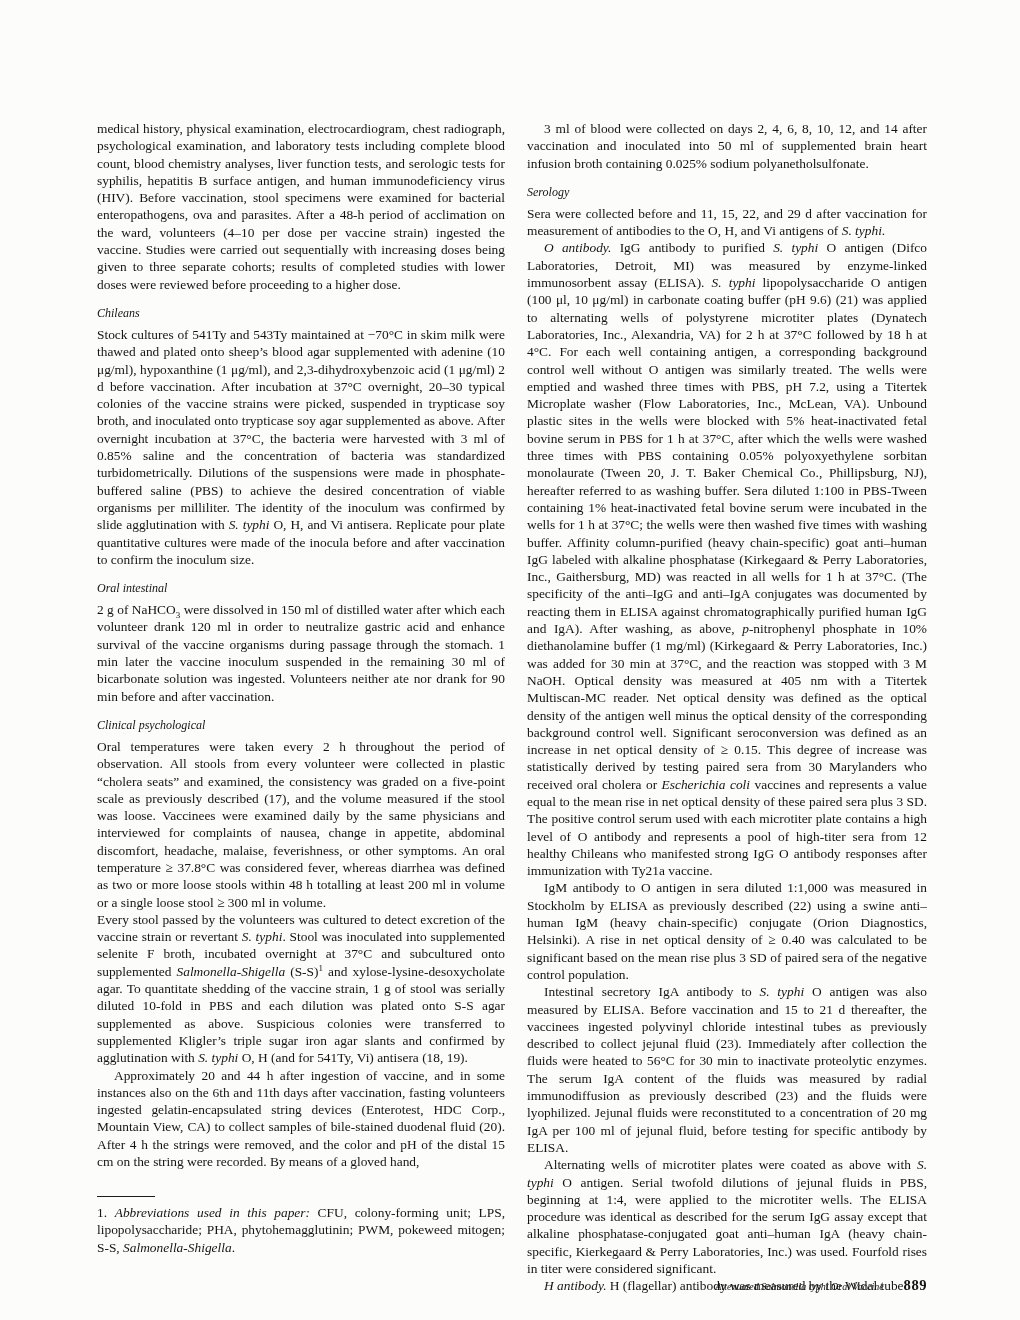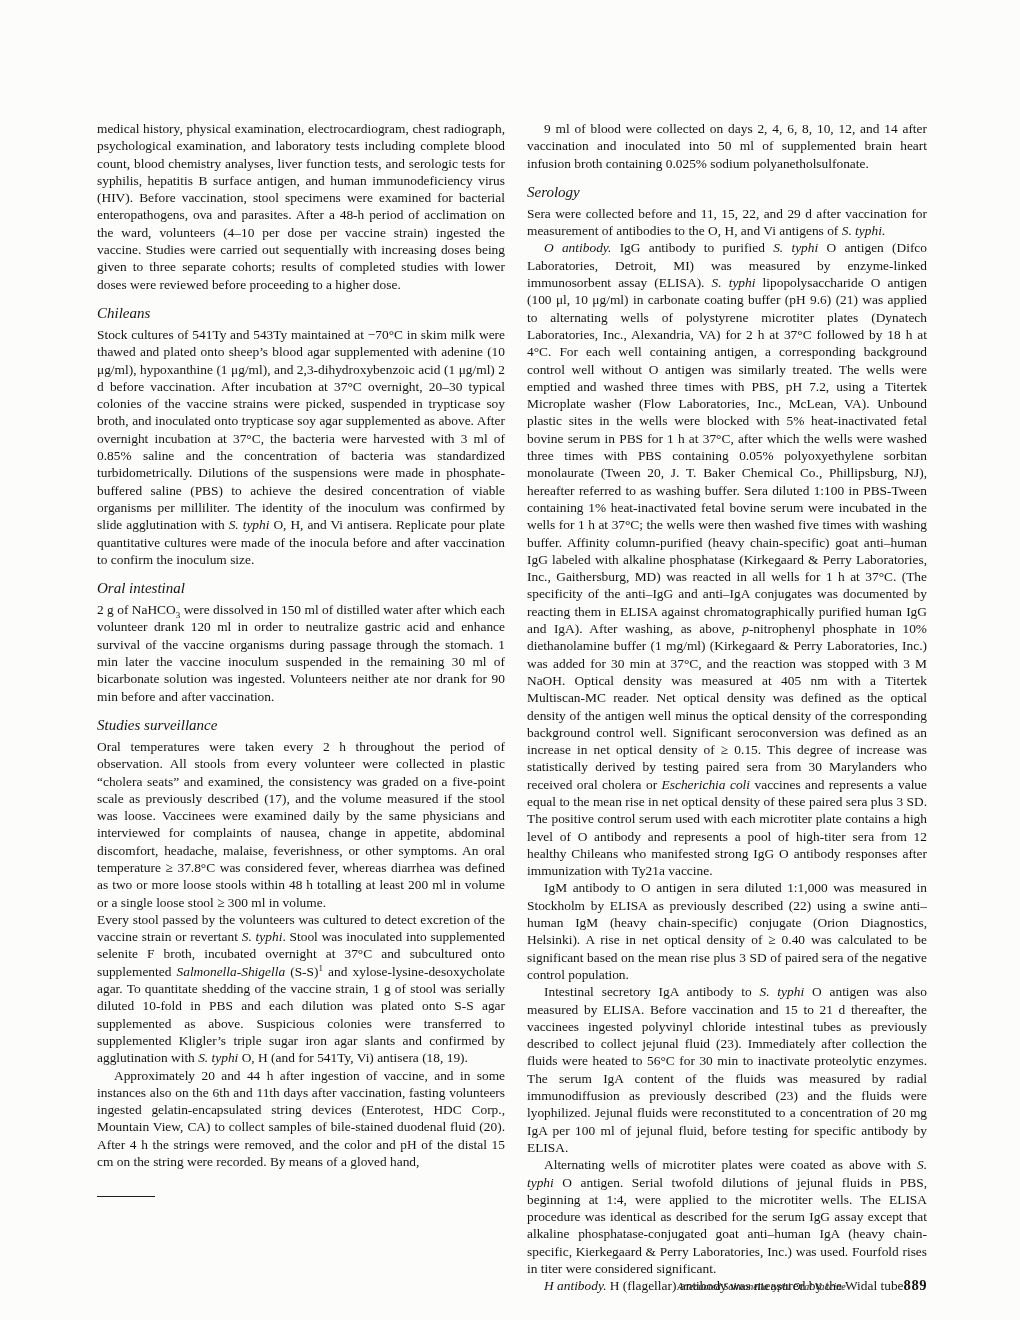--- a/index.html
+++ b/index.html
@@ -30,21 +30,21 @@
   p.body-paragraph {
     margin: 0;
     padding: 0;
   }
   p.body-paragraph.indented {
     text-indent: 17px;
   }
   h3.section-heading {
     font-style: italic;
     font-weight: normal;
-    font-size: 15px;
+    font-size: 12px;
     line-height: 20px;
     margin: 10px 0 3px 0;
     text-align: left;
   }
   i { font-style: italic; }
   sup { font-size: 9px; line-height: 0; }
   sub { font-size: 9px; line-height: 0; }
 
   .footnote {
     position: absolute;
@@ -73,52 +73,52 @@
   }
   .running-title {
     font-style: italic;
     font-size: 10px;
   }
   .page-number {
     font-weight: bold;
     font-size: 14.6px;
     margin-left: 20px;
     letter-spacing: 0.5px;
-    padding-left: 38px;
   }
 </style>
 </head>
 <body>
 
 <div class="page">
 
   <div class="column column-left" id="col-left">
       <p class="body-paragraph">medical history, physical examination, electrocardiogram, chest radiograph, psychological examination, and laboratory tests including complete blood count, blood chemistry analyses, liver function tests, and serologic tests for syphilis, hepatitis B surface antigen, and human immunodeficiency virus (HIV). Before vaccination, stool specimens were examined for bacterial enteropathogens, ova and parasites. After a 48-h period of acclimation on the ward, volunteers (4–10 per dose per vaccine strain) ingested the vaccine. Studies were carried out sequentially with increasing doses being given to three separate cohorts; results of completed studies with lower doses were reviewed before proceeding to a higher dose.</p>
       <h3 class="section-heading">Chileans</h3>
       <p class="body-paragraph">Stock cultures of 541Ty and 543Ty maintained at −70°C in skim milk were thawed and plated onto sheep’s blood agar supplemented with adenine (10 μg/ml), hypoxanthine (1 μg/ml), and 2,3-dihydroxybenzoic acid (1 μg/ml) 2 d before vaccination. After incubation at 37°C overnight, 20–30 typical colonies of the vaccine strains were picked, suspended in trypticase soy broth, and inoculated onto trypticase soy agar supplemented as above. After overnight incubation at 37°C, the bacteria were harvested with 3 ml of 0.85% saline and the concentration of bacteria was standardized turbidometrically. Dilutions of the suspensions were made in phosphate-buffered saline (PBS) to achieve the desired concentration of viable organisms per milliliter. The identity of the inoculum was confirmed by slide agglutination with <i>S. typhi</i> O, H, and Vi antisera. Replicate pour plate quantitative cultures were made of the inocula before and after vaccination to confirm the inoculum size.</p>
       <h3 class="section-heading">Oral intestinal</h3>
       <p class="body-paragraph">2 g of NaHCO<sub>3</sub> were dissolved in 150 ml of distilled water after which each volunteer drank 120 ml in order to neutralize gastric acid and enhance survival of the vaccine organisms during passage through the stomach. 1 min later the vaccine inoculum suspended in the remaining 30 ml of bicarbonate solution was ingested. Volunteers neither ate nor drank for 90 min before and after vaccination.</p>
-      <h3 class="section-heading">Studies surveillance</h3>
+      <h3 class="section-heading">Clinical psychological</h3>
       <p class="body-paragraph">Oral temperatures were taken every 2 h throughout the period of observation. All stools from every volunteer were collected in plastic “cholera seats” and examined, the consistency was graded on a five-point scale as previously described (17), and the volume measured if the stool was loose. Vaccinees were examined daily by the same physicians and interviewed for complaints of nausea, change in appetite, abdominal discomfort, headache, malaise, feverishness, or other symptoms. An oral temperature ≥ 37.8°C was considered fever, whereas diarrhea was defined as two or more loose stools within 48 h totalling at least 200 ml in volume or a single loose stool ≥ 300 ml in volume.</p>
       <p class="body-paragraph">Every stool passed by the volunteers was cultured to detect excretion of the vaccine strain or revertant <i>S. typhi</i>. Stool was inoculated into supplemented selenite F broth, incubated overnight at 37°C and subcultured onto supplemented <i>Salmonella-Shigella</i> (S-S)<sup>1</sup> and xylose-lysine-desoxycholate agar. To quantitate shedding of the vaccine strain, 1 g of stool was serially diluted 10-fold in PBS and each dilution was plated onto S-S agar supplemented as above. Suspicious colonies were transferred to supplemented Kligler’s triple sugar iron agar slants and confirmed by agglutination with <i>S. typhi</i> O, H (and for 541Ty, Vi) antisera (18, 19).</p>
       <p class="body-paragraph indented">Approximately 20 and 44 h after ingestion of vaccine, and in some instances also on the 6th and 11th days after vaccination, fasting volunteers ingested gelatin-encapsulated string devices (Enterotest, HDC Corp., Mountain View, CA) to collect samples of bile-stained duodenal fluid (20). After 4 h the strings were removed, and the color and pH of the distal 15 cm on the string were recorded. By means of a gloved hand,</p>
     </div>
 
   <div class="column column-right" id="col-right">
-      <p class="body-paragraph indented">9 ml of blood were collected on days 2, 4, 6, 8, 10, 12, and 14 after vaccination and inoculated into 50 ml of supplemented brain heart infusion broth containing 0.025% sodium polyanetholsulfonate.</p>
+      <p class="body-paragraph indented">3 ml of blood were collected on days 2, 4, 6, 8, 10, 12, and 14 after vaccination and inoculated into 50 ml of supplemented brain heart infusion broth containing 0.025% sodium polyanetholsulfonate.</p>
       <h3 class="section-heading">Serology</h3>
       <p class="body-paragraph">Sera were collected before and 11, 15, 22, and 29 d after vaccination for measurement of antibodies to the O, H, and Vi antigens of <i>S. typhi</i>.</p>
       <p class="body-paragraph indented"><i>O antibody.</i> IgG antibody to purified <i>S. typhi</i> O antigen (Difco Laboratories, Detroit, MI) was measured by enzyme-linked immunosorbent assay (ELISA). <i>S. typhi</i> lipopolysaccharide O antigen (100 μl, 10 μg/ml) in carbonate coating buffer (pH 9.6) (21) was applied to alternating wells of polystyrene microtiter plates (Dynatech Laboratories, Inc., Alexandria, VA) for 2 h at 37°C followed by 18 h at 4°C. For each well containing antigen, a corresponding background control well without O antigen was similarly treated. The wells were emptied and washed three times with PBS, pH 7.2, using a Titertek Microplate washer (Flow Laboratories, Inc., McLean, VA). Unbound plastic sites in the wells were blocked with 5% heat-inactivated fetal bovine serum in PBS for 1 h at 37°C, after which the wells were washed three times with PBS containing 0.05% polyoxyethylene sorbitan monolaurate (Tween 20, J. T. Baker Chemical Co., Phillipsburg, NJ), hereafter referred to as washing buffer. Sera diluted 1:100 in PBS-Tween containing 1% heat-inactivated fetal bovine serum were incubated in the wells for 1 h at 37°C; the wells were then washed five times with washing buffer. Affinity column-purified (heavy chain-specific) goat anti–human IgG labeled with alkaline phosphatase (Kirkegaard &amp; Perry Laboratories, Inc., Gaithersburg, MD) was reacted in all wells for 1 h at 37°C. (The specificity of the anti–IgG and anti–IgA conjugates was documented by reacting them in ELISA against chromatographically purified human IgG and IgA). After washing, as above, <i>p</i>-nitrophenyl phosphate in 10% diethanolamine buffer (1 mg/ml) (Kirkegaard &amp; Perry Laboratories, Inc.) was added for 30 min at 37°C, and the reaction was stopped with 3 M NaOH. Optical density was measured at 405 nm with a Titertek Multiscan-MC reader. Net optical density was defined as the optical density of the antigen well minus the optical density of the corresponding background control well. Significant seroconversion was defined as an increase in net optical density of ≥ 0.15. This degree of increase was statistically derived by testing paired sera from 30 Marylanders who received oral cholera or <i>Escherichia coli</i> vaccines and represents a value equal to the mean rise in net optical density of these paired sera plus 3 SD. The positive control serum used with each microtiter plate contains a high level of O antibody and represents a pool of high-titer sera from 12 healthy Chileans who manifested strong IgG O antibody responses after immunization with Ty21a vaccine.</p>
       <p class="body-paragraph indented">IgM antibody to O antigen in sera diluted 1:1,000 was measured in Stockholm by ELISA as previously described (22) using a swine anti–human IgM (heavy chain-specific) conjugate (Orion Diagnostics, Helsinki). A rise in net optical density of ≥ 0.40 was calculated to be significant based on the mean rise plus 3 SD of paired sera of the negative control population.</p>
       <p class="body-paragraph indented">Intestinal secretory IgA antibody to <i>S. typhi</i> O antigen was also measured by ELISA. Before vaccination and 15 to 21 d thereafter, the vaccinees ingested polyvinyl chloride intestinal tubes as previously described to collect jejunal fluid (23). Immediately after collection the fluids were heated to 56°C for 30 min to inactivate proteolytic enzymes. The serum IgA content of the fluids was measured by radial immunodiffusion as previously described (23) and the fluids were lyophilized. Jejunal fluids were reconstituted to a concentration of 20 mg IgA per 100 ml of jejunal fluid, before testing for specific antibody by ELISA.</p>
       <p class="body-paragraph indented">Alternating wells of microtiter plates were coated as above with <i>S. typhi</i> O antigen. Serial twofold dilutions of jejunal fluids in PBS, beginning at 1:4, were applied to the microtiter wells. The ELISA procedure was identical as described for the serum IgG assay except that alkaline phosphatase-conjugated goat anti–human IgA (heavy chain-specific, Kierkegaard &amp; Perry Laboratories, Inc.) was used. Fourfold rises in titer were considered significant.</p>
       <p class="body-paragraph indented"><i>H antibody.</i> H (flagellar) antibody was measured by the Widal tube</p>
     </div>
 
   <div class="footnote">
     <div class="footnote-rule"></div>
+    <p class="footnote-text">1. <i>Abbreviations used in this paper:</i> CFU, colony-forming unit; LPS, lipopolysaccharide; PHA, phytohemagglutinin; PWM, pokeweed mitogen; S-S, <i>Salmonella-Shigella</i>.</p>
   </div>
 
   <div class="page-footer">
     <span class="running-title">Attenuated Salmonella typhi Oral Vaccine</span><span class="page-number">889</span>
   </div>
 
 </div>
 
 </body></html>

